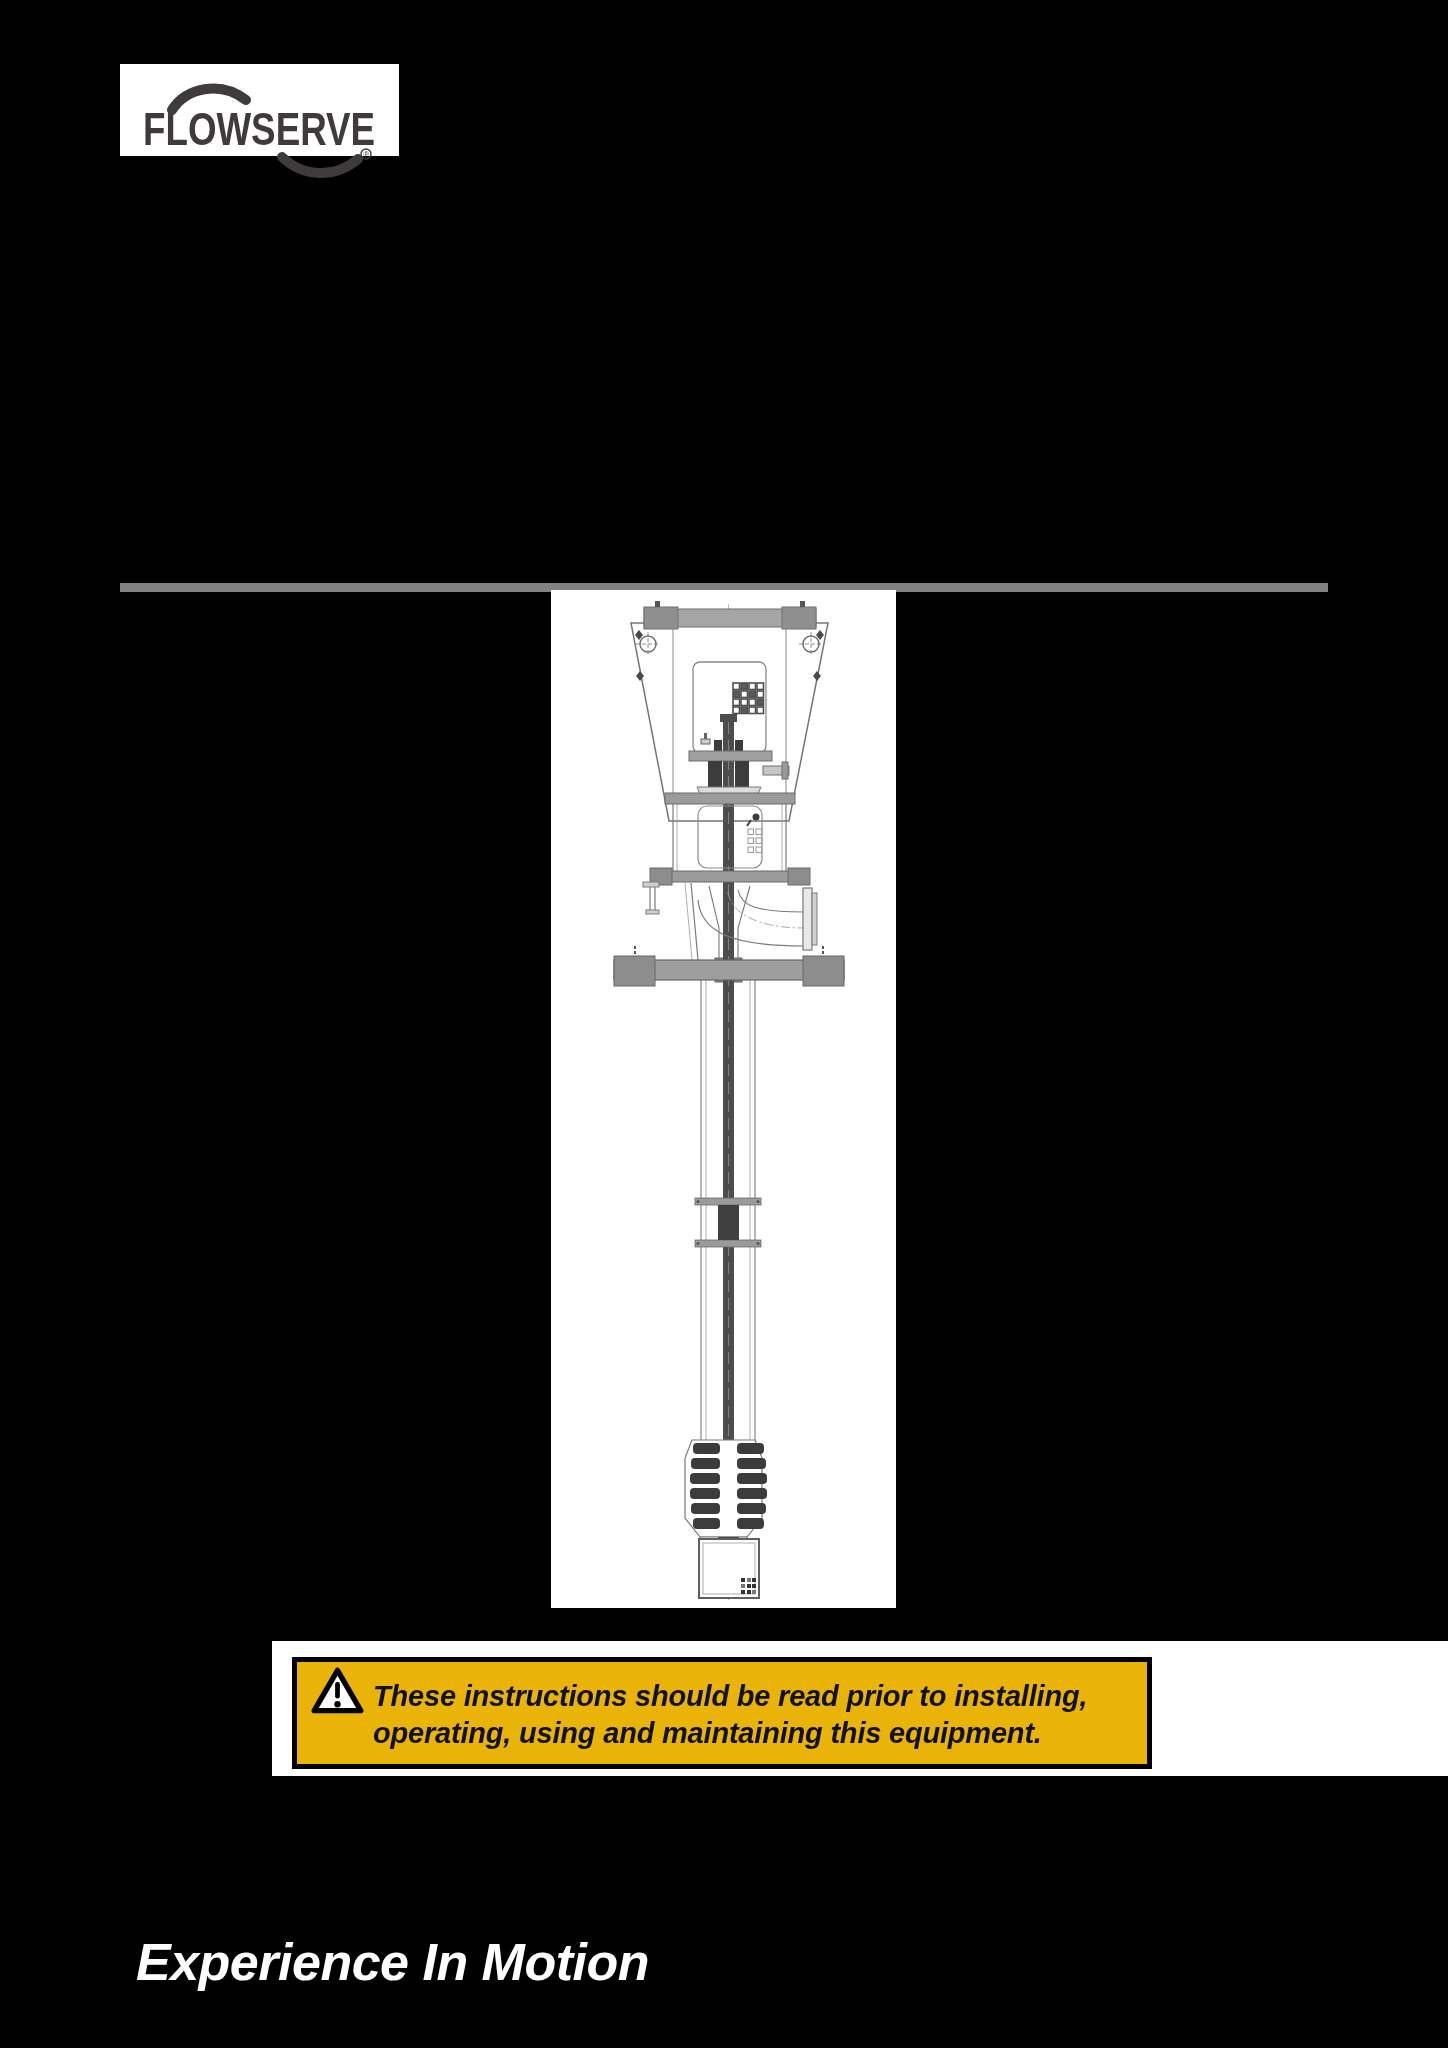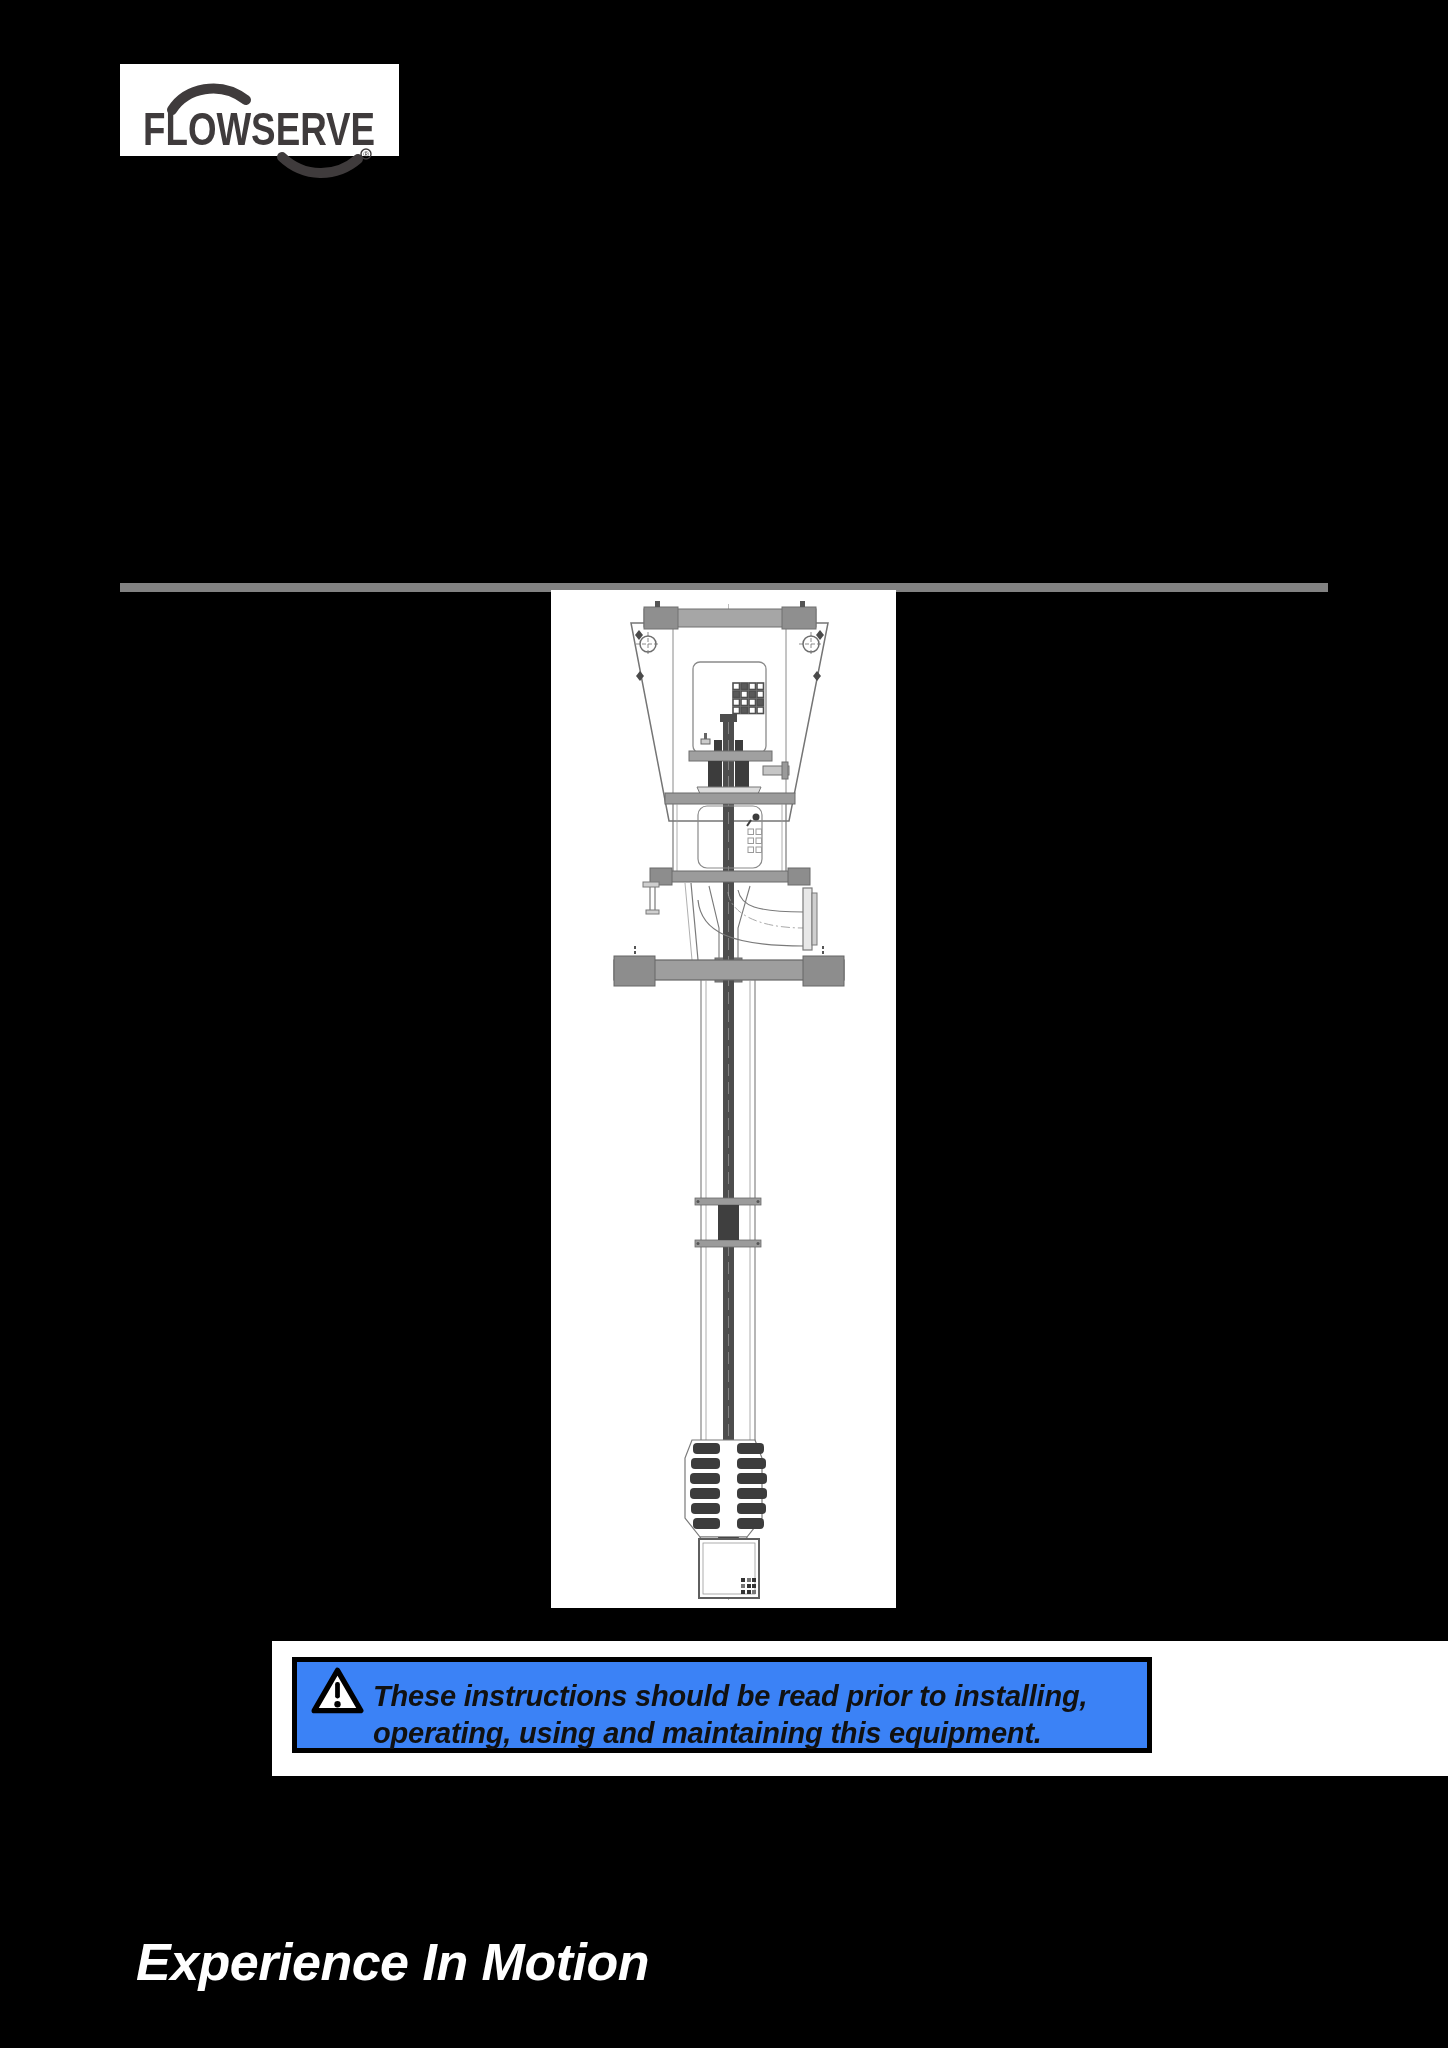--- a/index.html
+++ b/index.html
@@ -13,22 +13,22 @@
   .divider{
     position:absolute;left:120px;top:583px;width:1208px;height:9px;background:#828282;
   }
   .figure-panel{
     position:absolute;left:551px;top:590px;width:345px;height:1018px;background:#fff;
   }
   .warning-band{
     position:absolute;left:272px;top:1641px;width:1176px;height:135px;background:#fff;
   }
   .warning-box{
-    position:absolute;left:20px;top:16px;width:860px;height:96px;
-    border:5px solid #000;background:#3b82f6;box-sizing:border-box;
+    position:absolute;left:20px;top:16px;width:860px;height:112px;
+    border:5px solid #000;background:#eab308;box-sizing:border-box;
   }
   .warning-icon{
     position:absolute;left:14px;top:4px;width:53px;height:49px;
   }
   .warning-text{
     position:absolute;left:76px;top:16px;width:770px;
     font-size:29px;line-height:37px;font-weight:bold;font-style:italic;
     color:#111;letter-spacing:-0.2px;white-space:nowrap;
   }
   .footer-tagline{

